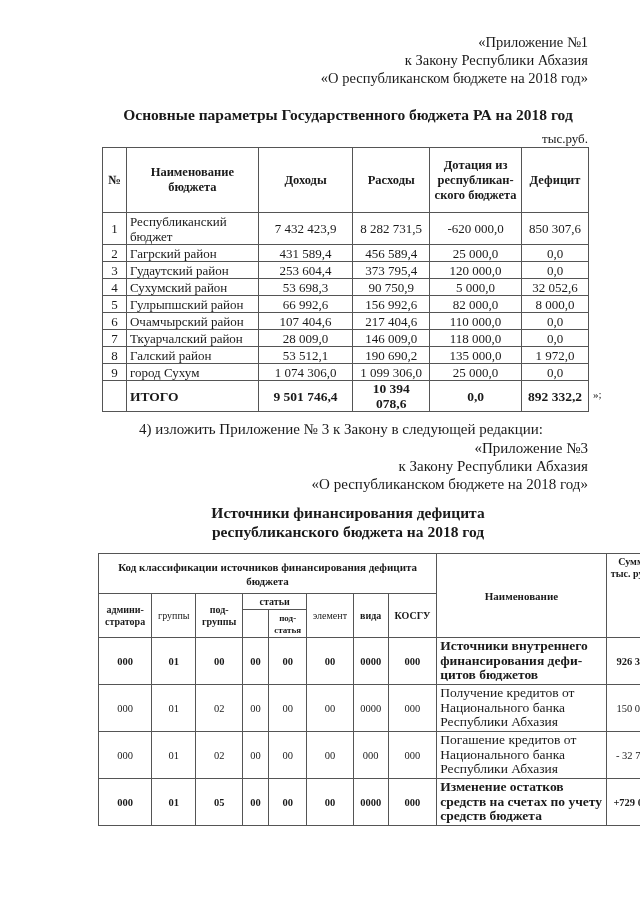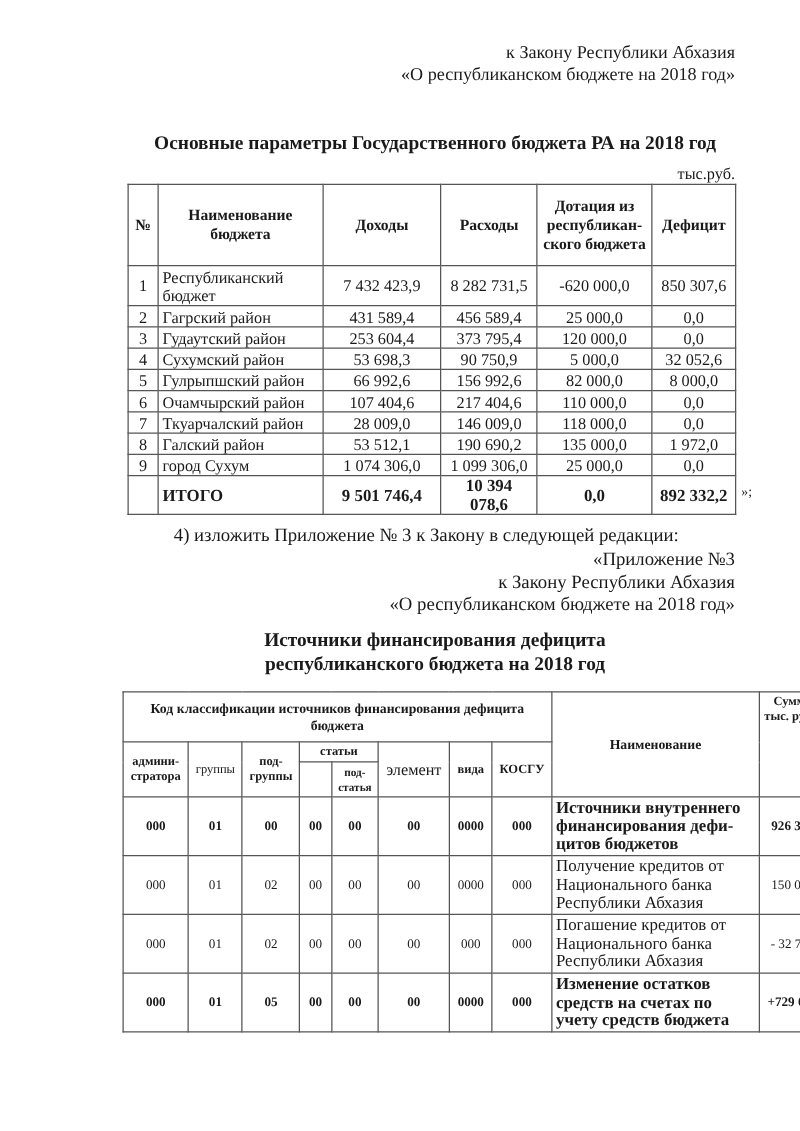--- a/index.html
+++ b/index.html
@@ -21,20 +21,21 @@
   #t2 td { text-align:center; height:44px; font-size:10.5px; }
   #t2 td.nm { text-align:left; font-size:13.5px; line-height:14.5px; padding:1px 3px; }
   #t2 td.sum { font-size:10.5px;margin-left:37px; }
   #t2 tr.bold td { font-weight:bold; }
   .closing { font-size:11px; }
 </style>
 </head>
 <body>
 
 <div class="abs appx" style="top:33px;">
+  <div>«Приложение №1</div>
   <div>к Закону Республики Абхазия</div>
   <div>«О республиканском бюджете на 2018 год»</div>
 </div>
 
 <div class="abs title" style="top:106px;">Основные параметры Государственного бюджета РА на 2018 год</div>
 <div class="abs" style="top:131px; right:52px; font-size:13px;">тыс.руб.</div>
 
 <table id="t1">
   <colgroup>
     <col style="width:24px">
@@ -171,21 +172,21 @@
       <tr style="height:40px;">
     <th colspan="8" style="font-size:11px; line-height:14px;">Код классификации источников финансирования дефицита бюджета</th>
     <th rowspan="3" style="font-size:11px;">Наименование</th>
     <th rowspan="3" style="font-size:10px; vertical-align:top; padding-top:2px;"><span>Сумма в тыс. рублей</span></th>
   </tr>
   <tr style="height:16px;">
     <th rowspan="2">админи-стратора</th>
     <th rowspan="2" style="font-weight:normal;">группы</th>
     <th rowspan="2">под-группы</th>
     <th colspan="2">статьи</th>
-    <th rowspan="2" style="font-weight:normal; font-size:13px;">элемент</th>
+    <th rowspan="2" style="font-weight:normal; font-size:10px;">элемент</th>
     <th rowspan="2">вида</th>
     <th rowspan="2">КОСГУ</th>
   </tr>
   <tr style="height:28px;">
     <th></th>
     <th style="font-size:9px;">под-статья</th>
   </tr>
   </tbody>
     <tbody id="t2body">
       <tr class="bold">

